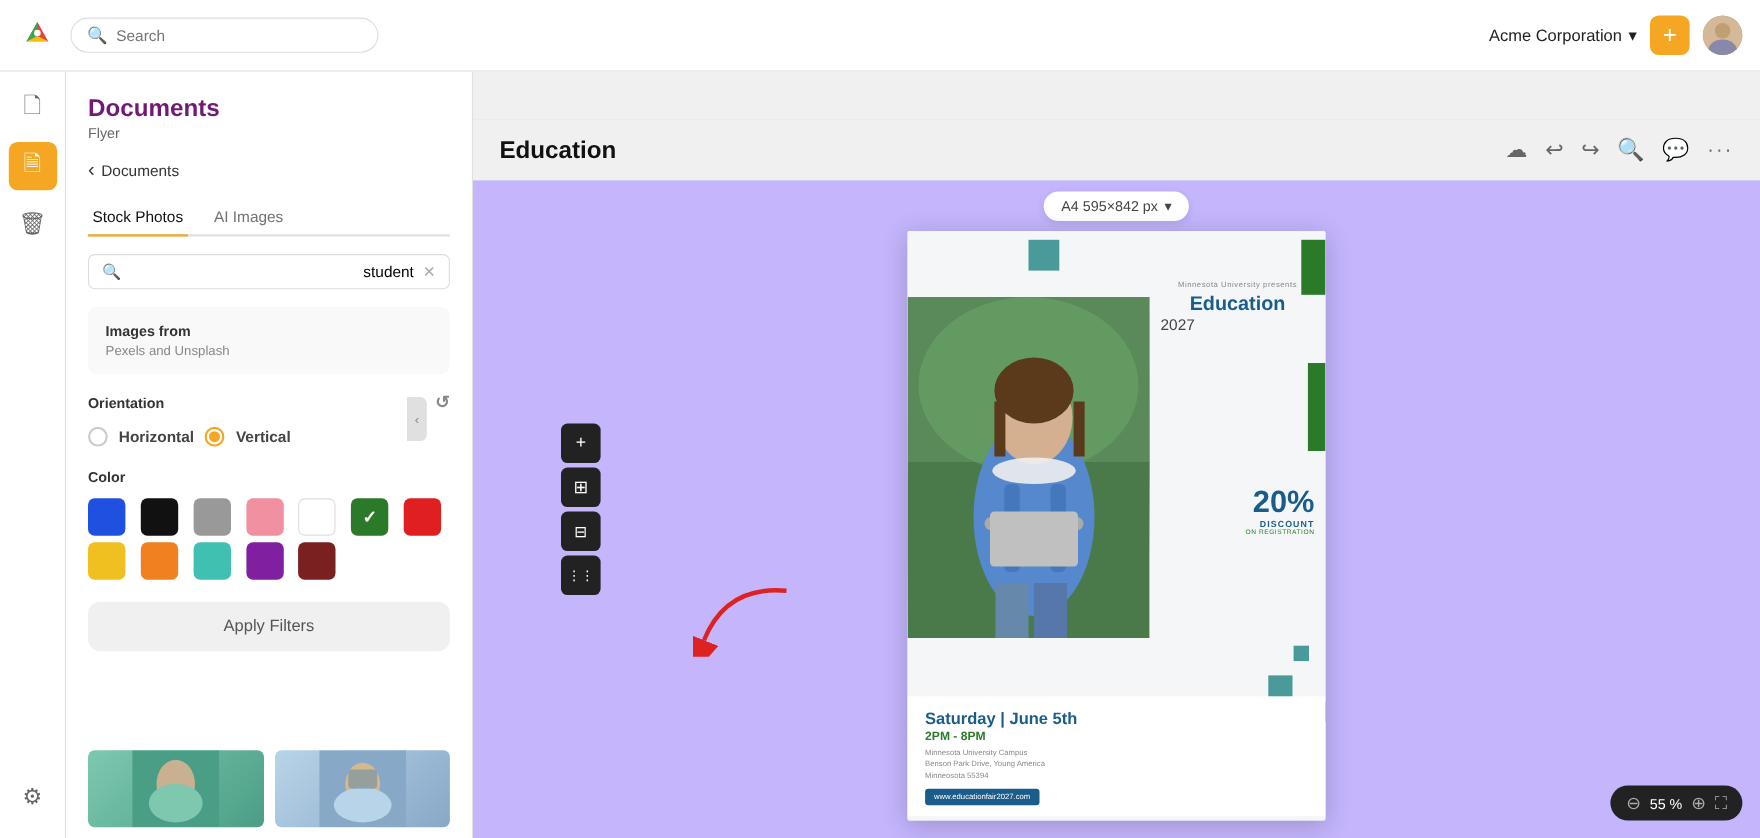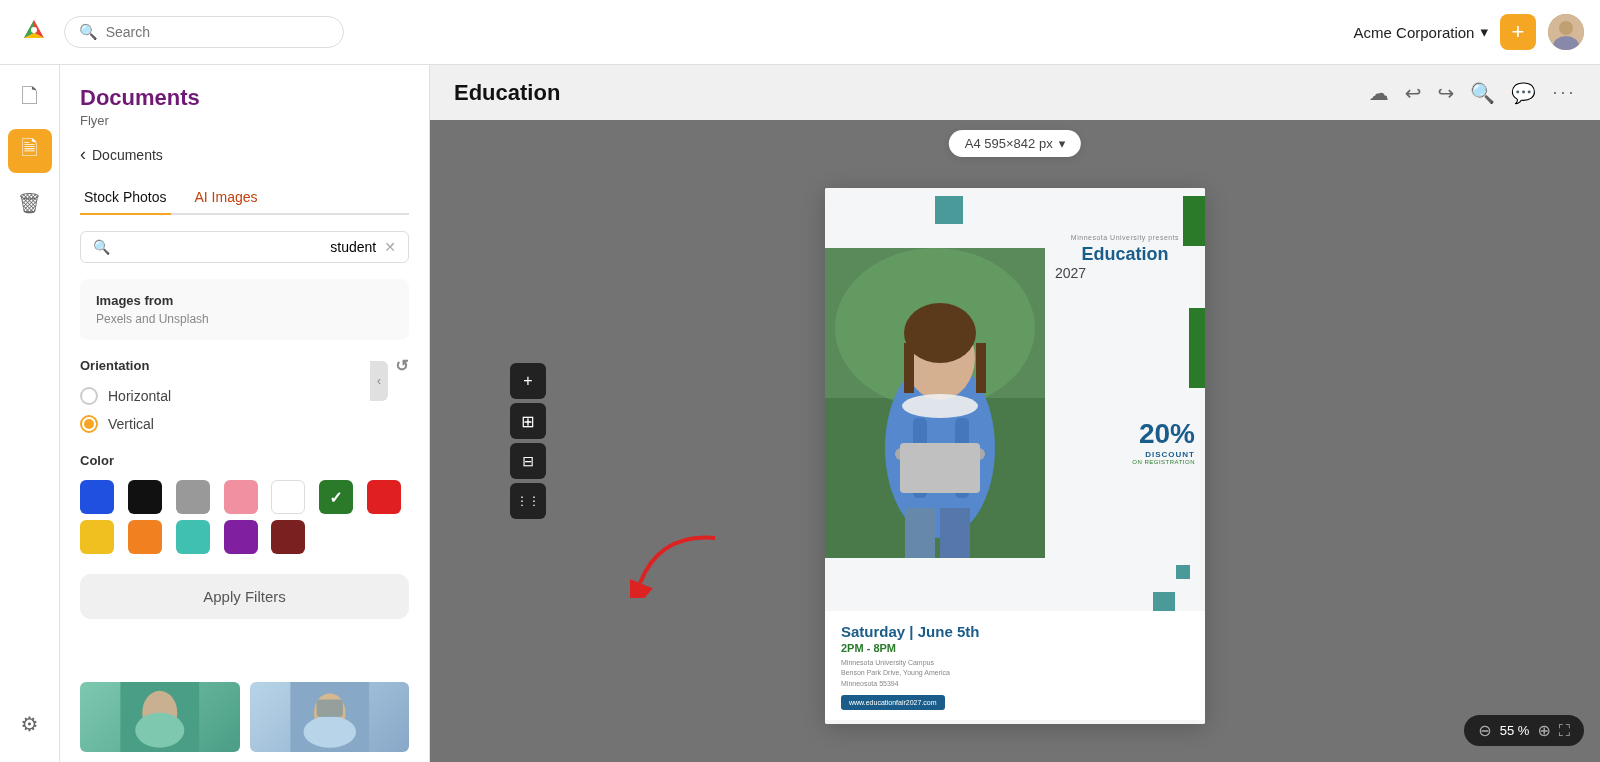--- a/index.html
+++ b/index.html
@@ -151,21 +151,21 @@
     .tabs {
       display: flex;
       gap: 0;
       margin-top: 16px;
       border-bottom: 2px solid #e0e0e0;
     }
     .tab {
       padding: 8px 4px;
       margin-right: 20px;
       font-size: 14px;
-      color: #c2410c;
+      color: #737373;
       cursor: pointer;
       border-bottom: 2px solid transparent;
       margin-bottom: -2px;
     }
     .tab.active {
       color: #111;
       border-bottom-color: #f5a623;
       font-weight: 500;
     }
 
@@ -213,23 +213,23 @@
       font-size: 13px;
       font-weight: 600;
       color: #333;
       margin-bottom: 12px;
       display: flex;
       align-items: center;
       justify-content: space-between;
     }
     .orientation-options {
       display: flex;
-      flex-direction: column;
       gap: 10px;
       margin-bottom: 20px;
+      font-weight: bold;
     }
     .radio-option {
       display: flex;
       align-items: center;
       gap: 10px;
       font-size: 14px;
       color: #444;
       cursor: pointer;
     }
     .radio-circle {
@@ -296,25 +296,26 @@
       border-radius: 6px;
       background: #ccc;
       overflow: hidden;
     }
     .thumb1 { background: linear-gradient(135deg, #7ec8b0, #4a9e85); }
     .thumb2 { background: linear-gradient(135deg, #b8d4e8, #88a8c8); }
 
     
     .content-area {
       flex: 1;
-      background: #737373;
+      background: #c4b5fd;
       display: flex;
       flex-direction: column;
       overflow: hidden;
       position: relative;
+      margin-top: 44px;
     }
 
     .content-header {
       height: 55px;
       background: #f0f0f0;
       display: flex;
       align-items: center;
       padding: 0 24px;
       justify-content: space-between;
     }

